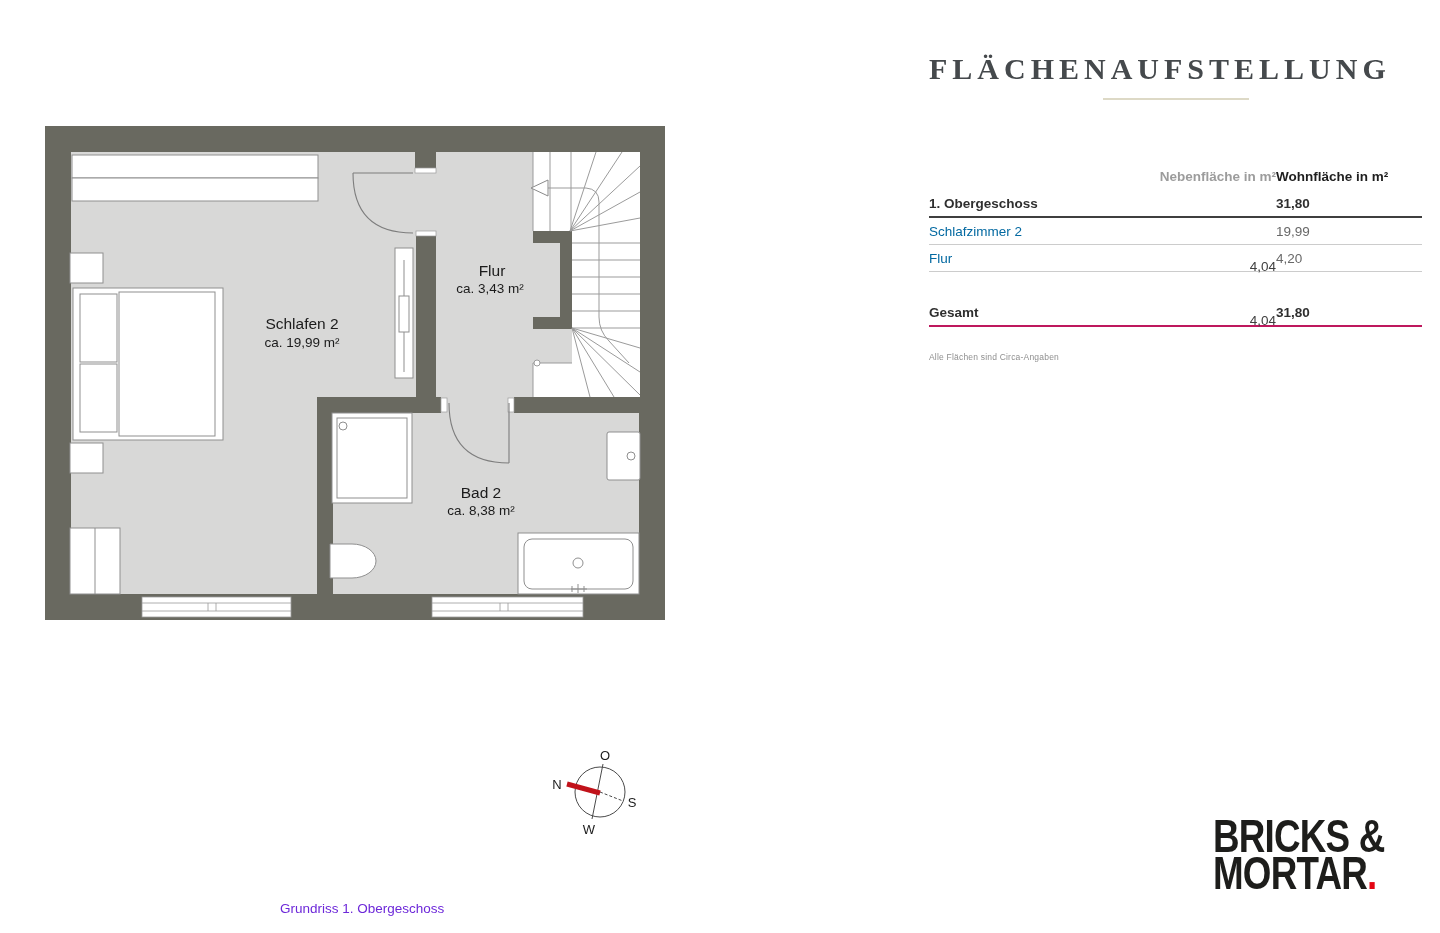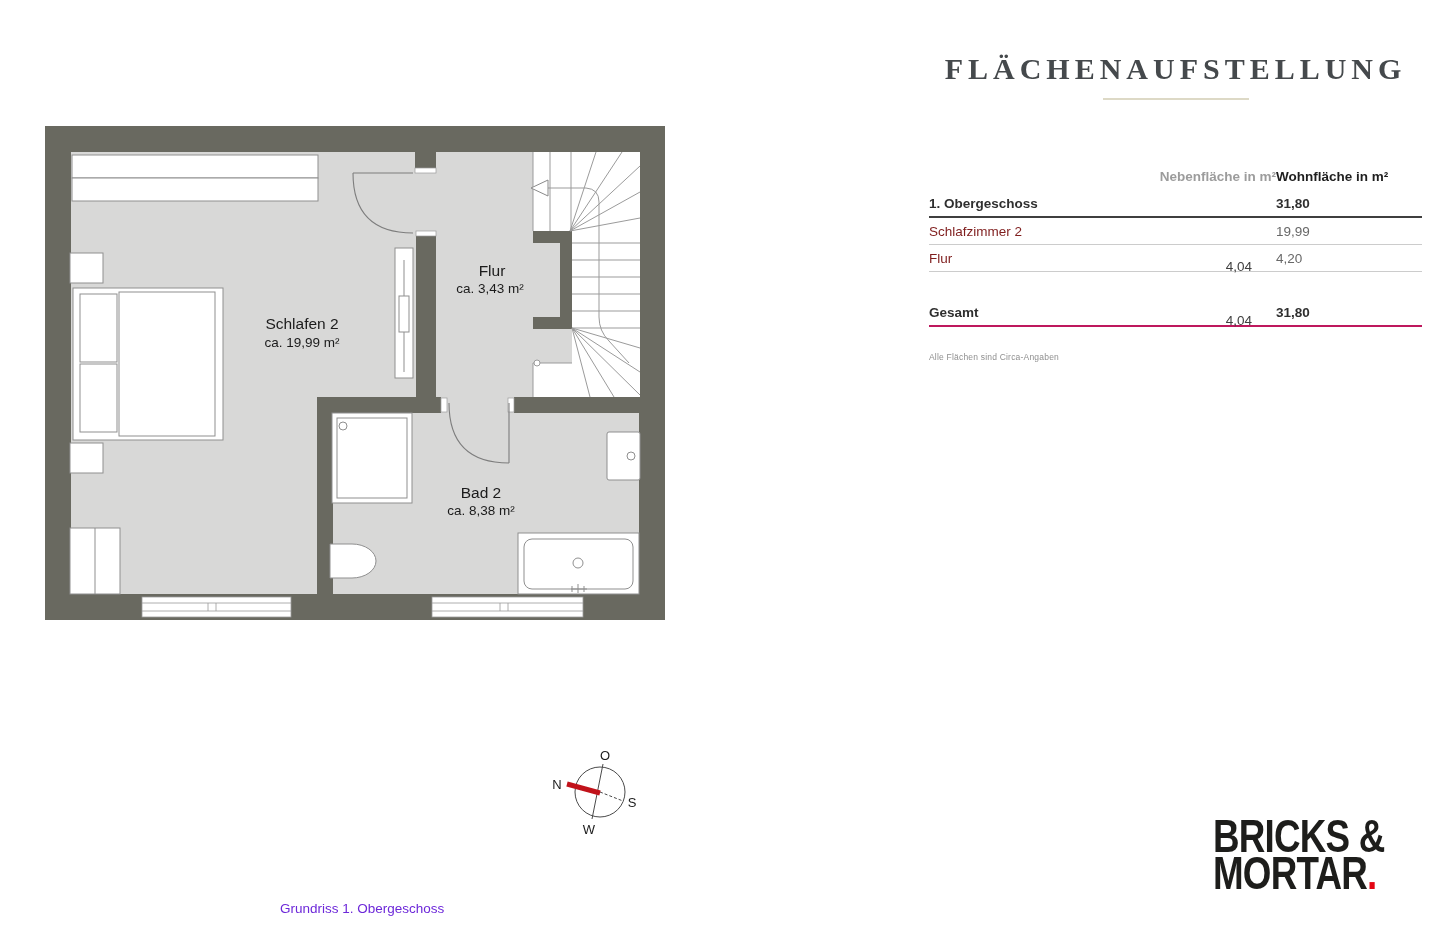--- a/index.html
+++ b/index.html
@@ -1,30 +1,30 @@
 <!DOCTYPE html>
 <html><head>
 <meta charset="utf-8">
 <style>
   html,body{margin:0;padding:0;background:#ffffff;}
   .page{position:relative;width:1440px;height:933px;background:#ffffff;overflow:hidden;
         font-family:"Liberation Sans",sans-serif;}
 
   
-  .title-wrap{position:absolute;left:929px;top:52px;width:493px;text-align:center;}
+  .title-wrap{position:absolute;left:929px;top:52px;width:493px;text-align:left;}
   .title{font-family:"Liberation Serif",serif;font-weight:700;font-size:30px;
          letter-spacing:5px;color:#45494c;white-space:nowrap;}
   .title-underline{width:146px;height:2px;background:#ddd9c6;margin:12px auto 0 auto;}
 
   .area-table{position:absolute;left:929px;top:163px;width:493px;font-size:13.5px;color:#686868;}
   .t-head{display:flex;align-items:flex-end;height:28px;padding-bottom:7px;box-sizing:border-box;}
-  .t-row{display:flex;align-items:center;height:27px;border-bottom:1px solid #cccccc;box-sizing:border-box;gap:24px;}
+  .t-row{display:flex;align-items:center;height:27px;border-bottom:1px solid #cccccc;box-sizing:border-box;}
   .t-row.head-row{border-bottom:2px solid #3f3f3f;}
   .t-row.total-row{margin-top:28px;border-bottom:2px solid #be185d;}
-  .c-label{flex:1;text-align:left;color:#7f1d1d;}
+  .c-label{flex:1;text-align:left;color:#0369a1;}
   .c-neben{width:155px;text-align:right;color:#686868;margin-top:16px;}
   .c-wohn{width:146px;color:#686868;}
   .hdr{font-weight:700;}
   .hdr-neben{color:#9c9c9c;}
   .hdr-wohn{color:#1f1f1f;}
   .bold-dark{font-weight:700;color:#2f2f2f;}
   .light-val{color:#404040;}
   .t-note{margin-top:25px;font-size:8.5px;color:#8f8f8f;letter-spacing:.2px;}
 
   

